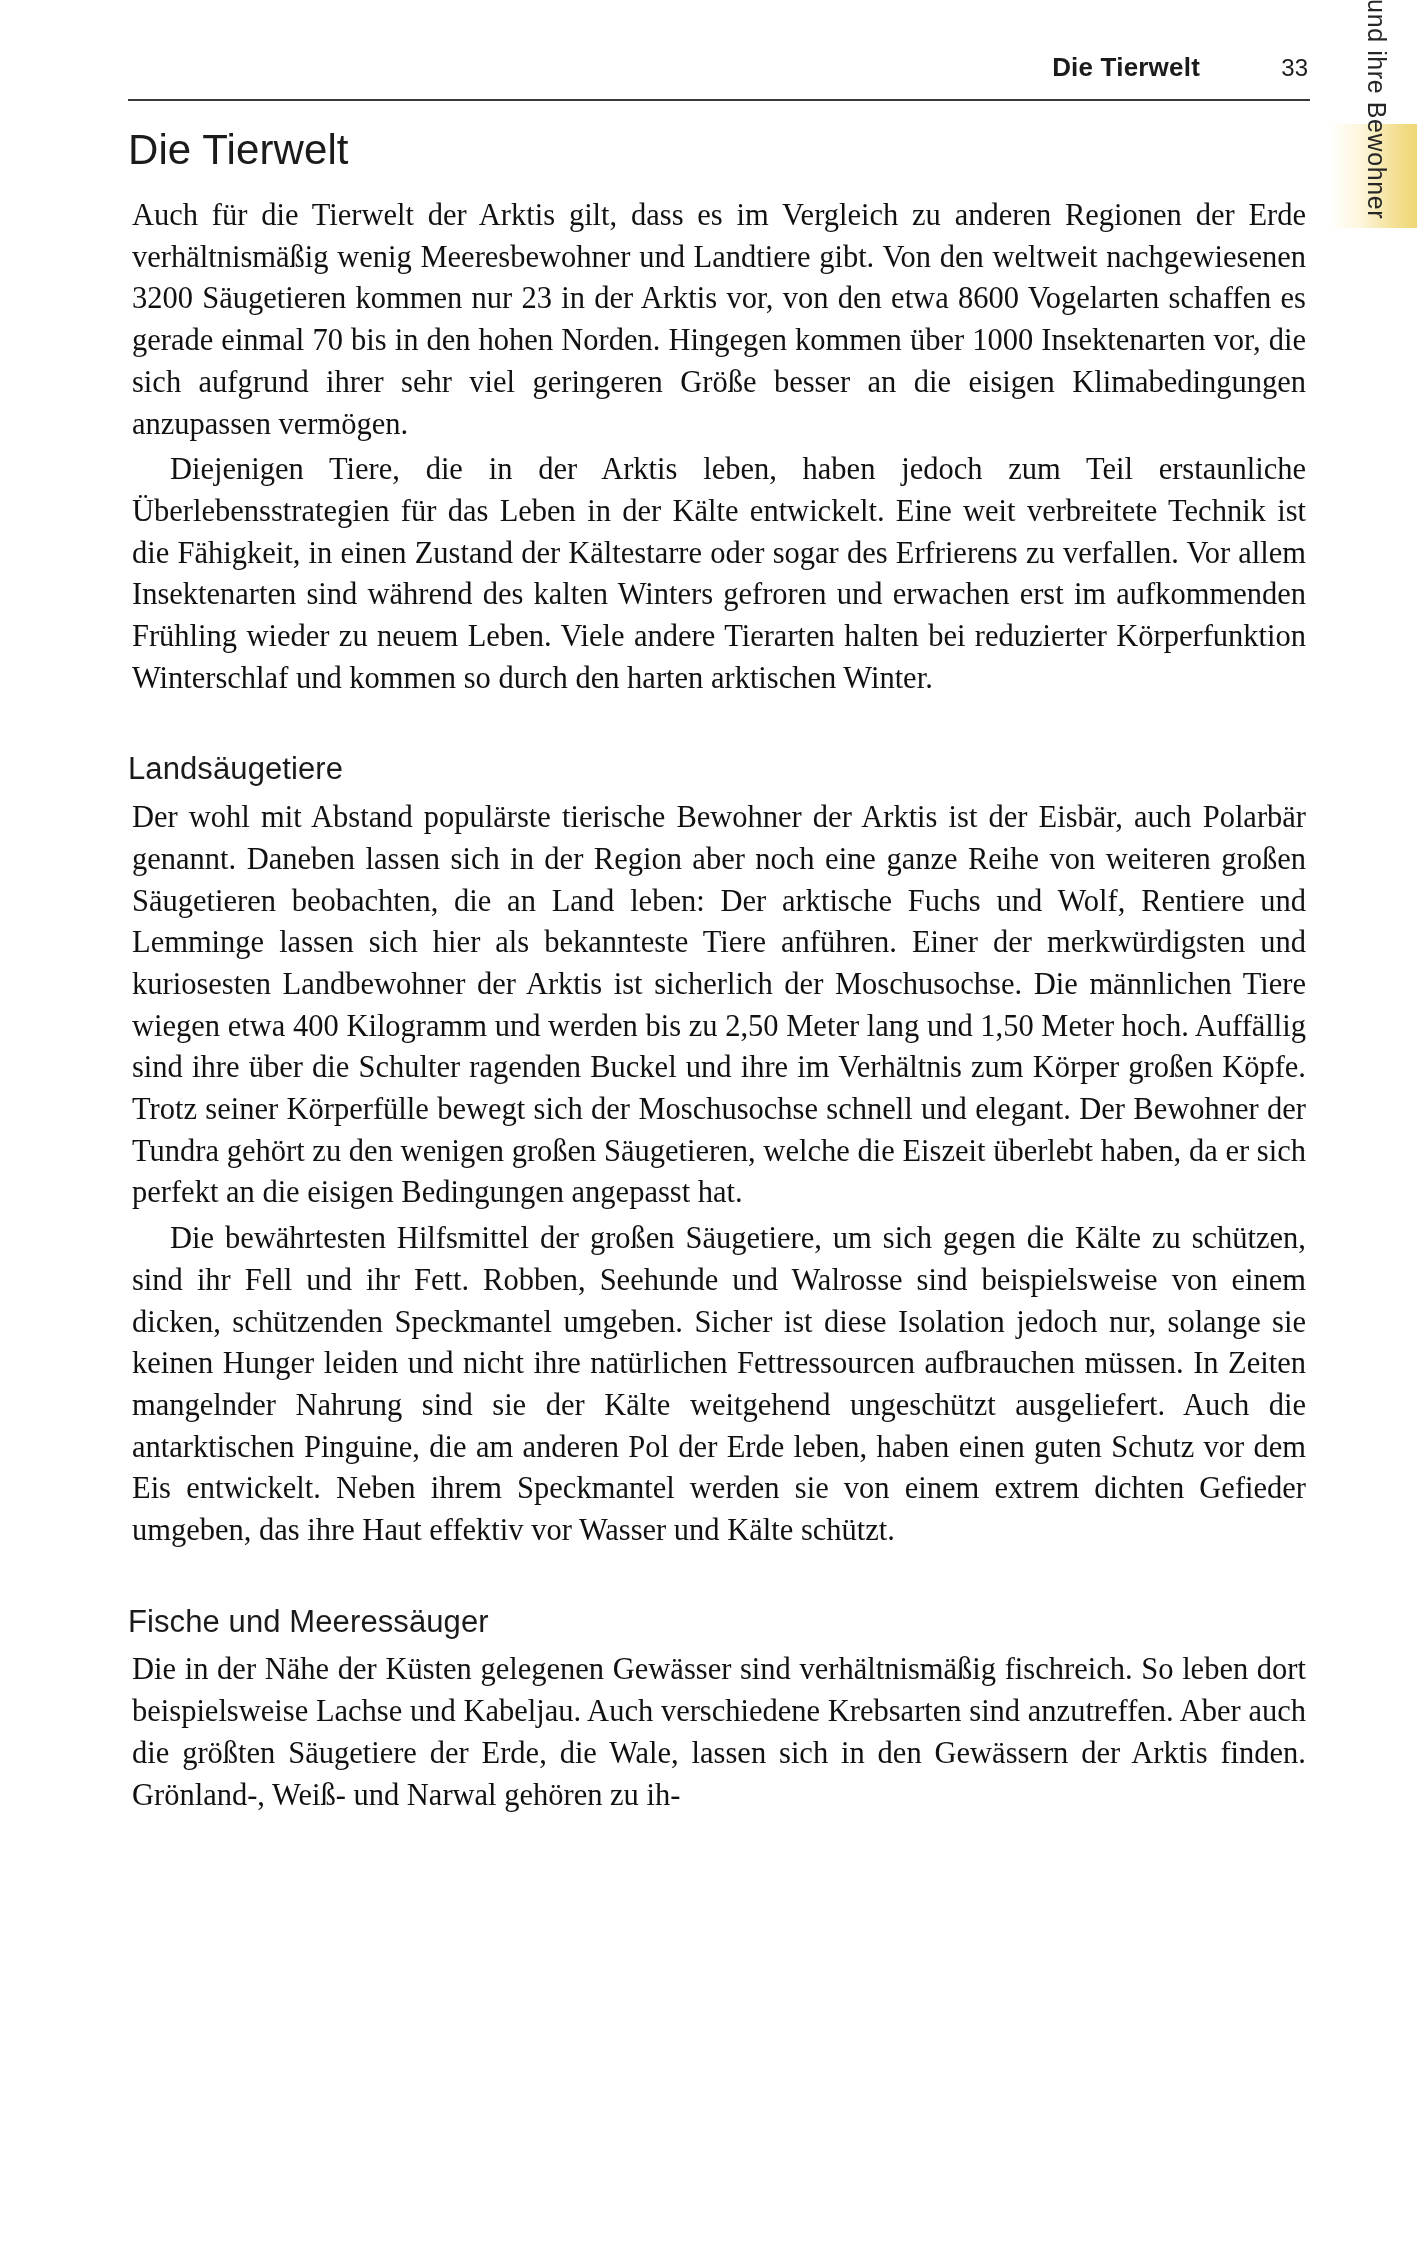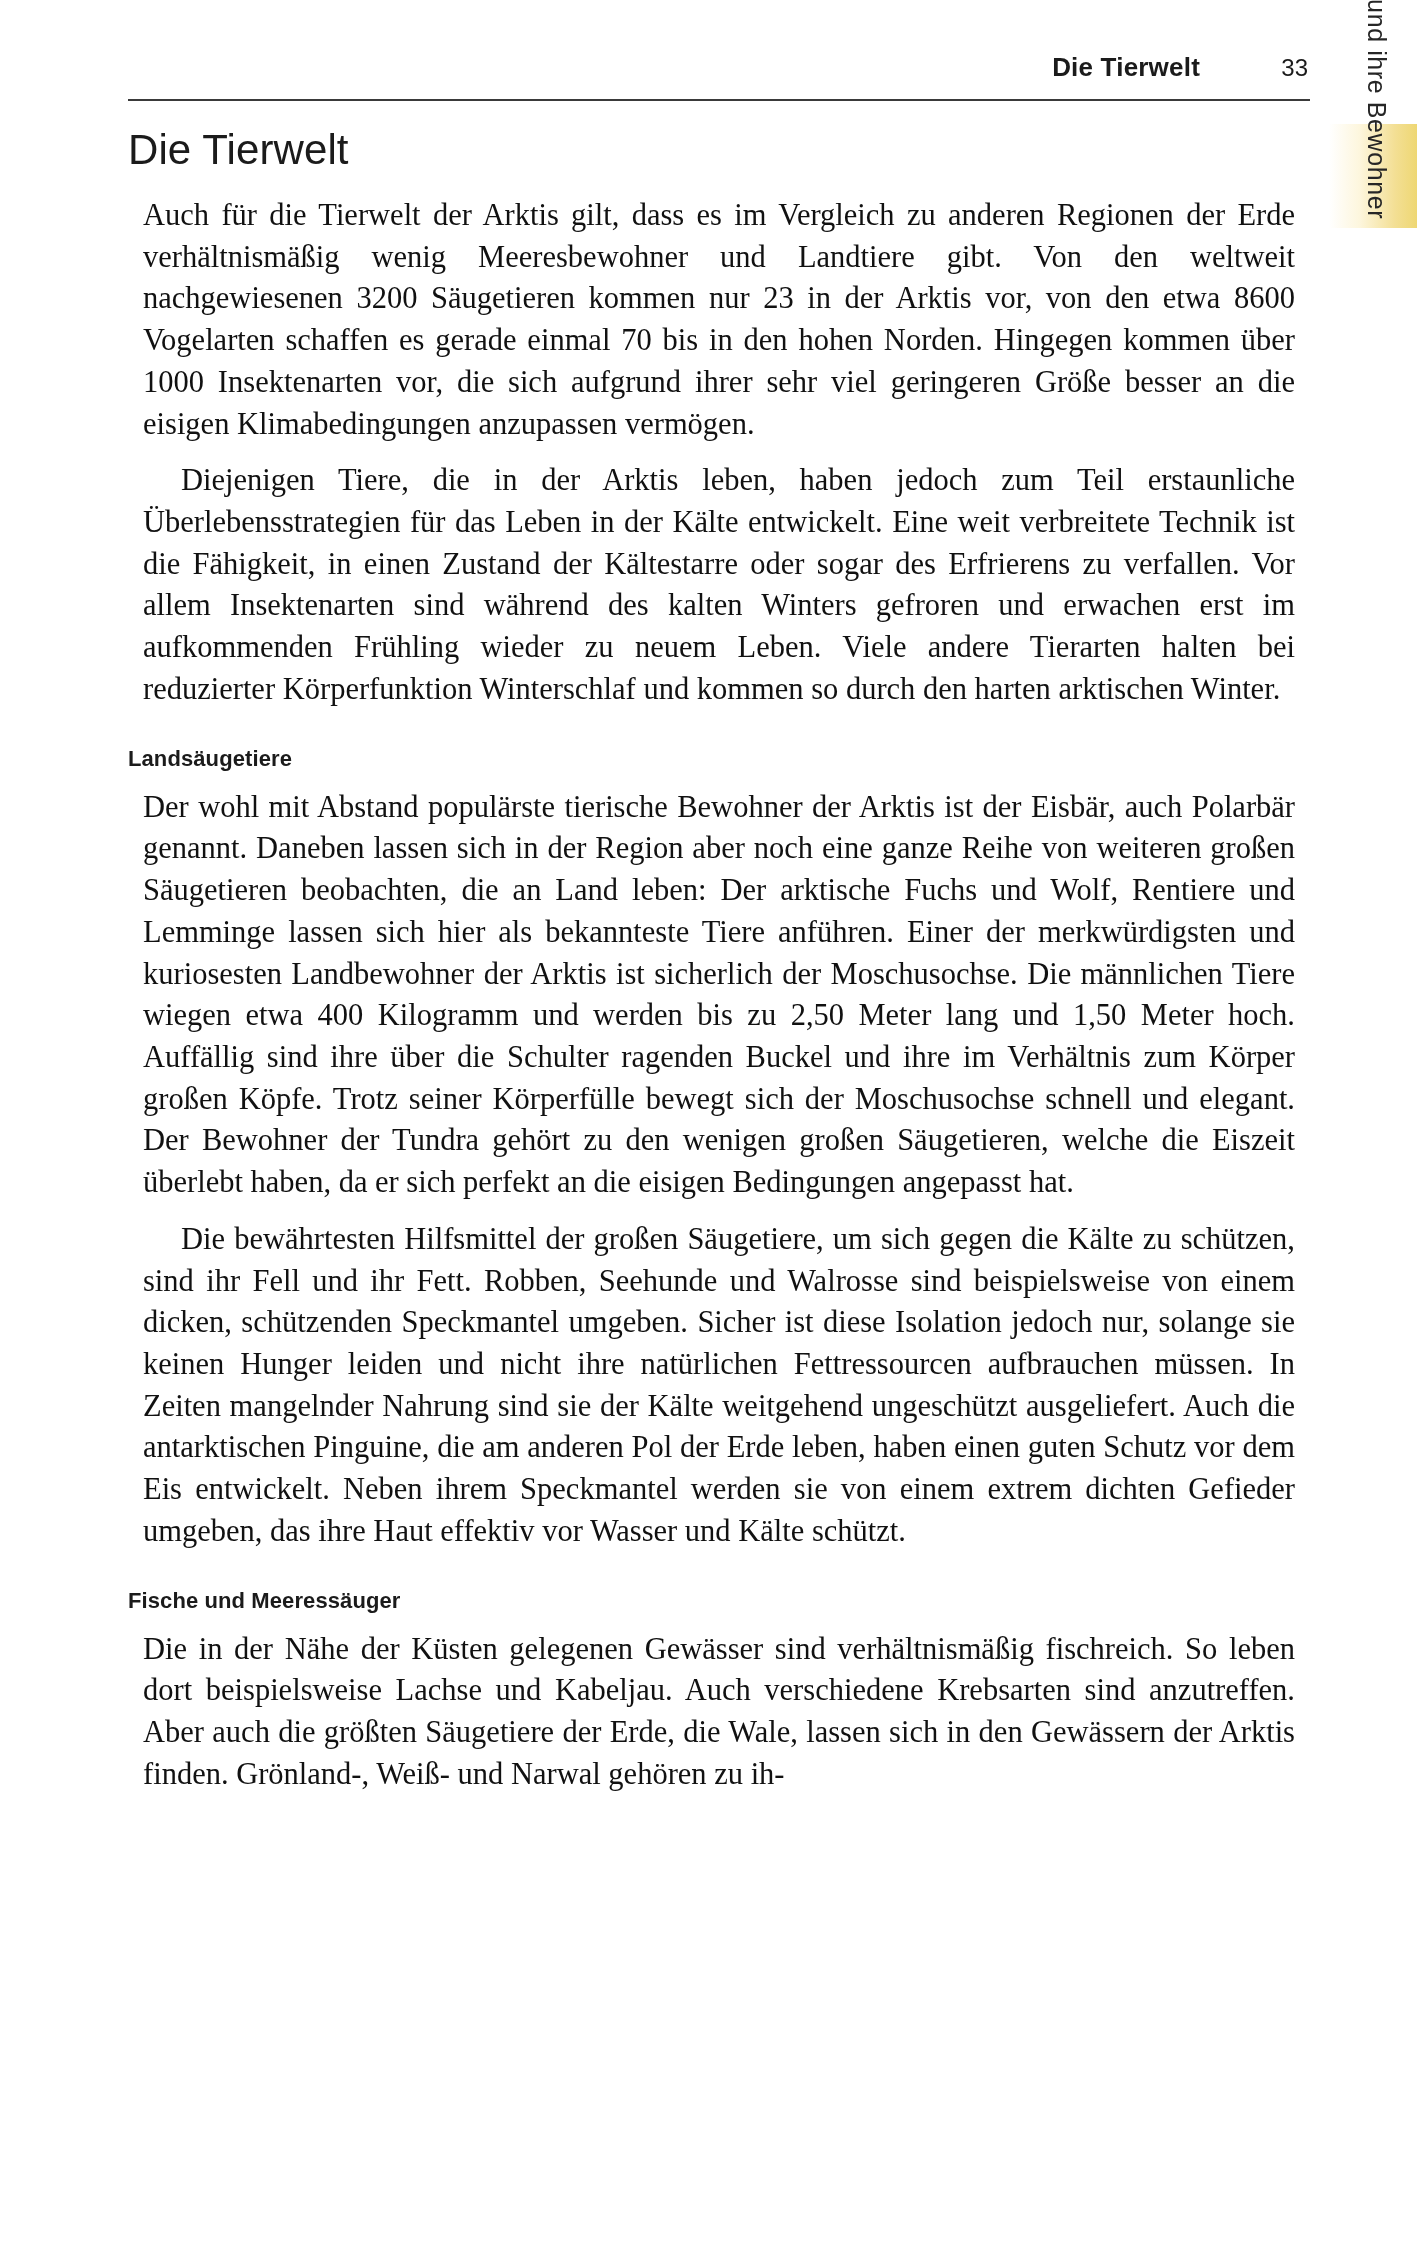--- a/index.html
+++ b/index.html
@@ -95,31 +95,31 @@
     margin: 0 0 22px 0;
     font-family: "Liberation Sans", "DejaVu Sans", sans-serif;
     font-weight: 400;
     font-size: 42px;
     line-height: 1.12;
     letter-spacing: 0.1px;
     color: #1b1b1b;
   }
 
   h2.section-title {
-    margin: 36px 0 10px 0;
+    margin: 52px 0 10px 0;
     font-family: "Liberation Sans", "DejaVu Sans", sans-serif;
-    font-weight: 700;
-    font-size: 22px;
+    font-weight: 400;
+    font-size: 31px;
     line-height: 1.15;
     letter-spacing: 0.1px;
     color: #1b1b1b;
   }
 
   p.body {
-    margin: 15px;
+    margin: 4px;
     font-size: 30.5px;
     line-height: 41.7px;
     text-align: justify;
     text-justify: inter-word;
     hyphens: manual;
     color: #111111;
     font-stretch: condensed;
   }
   p.body.indent {
     text-indent: 38px;

